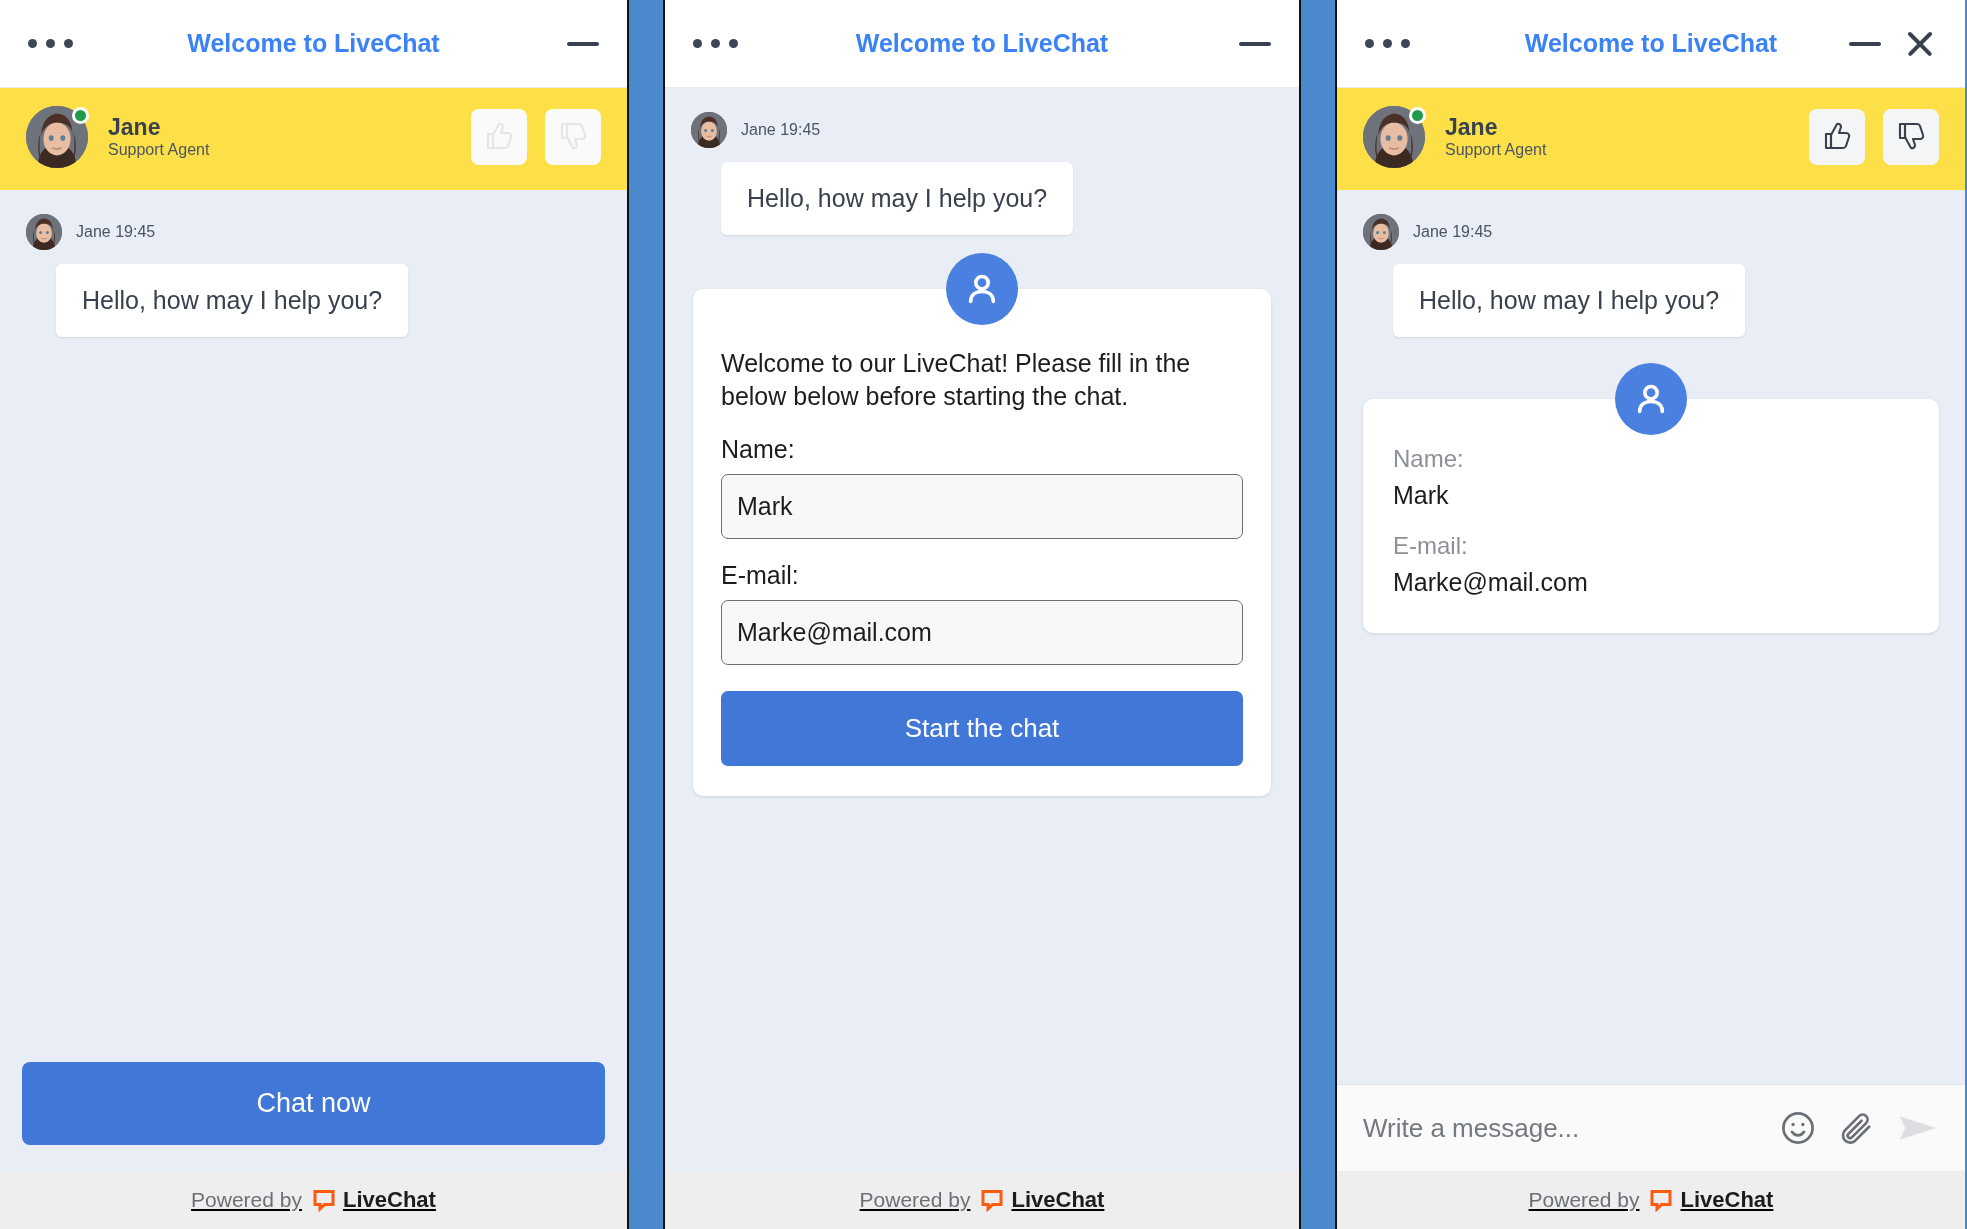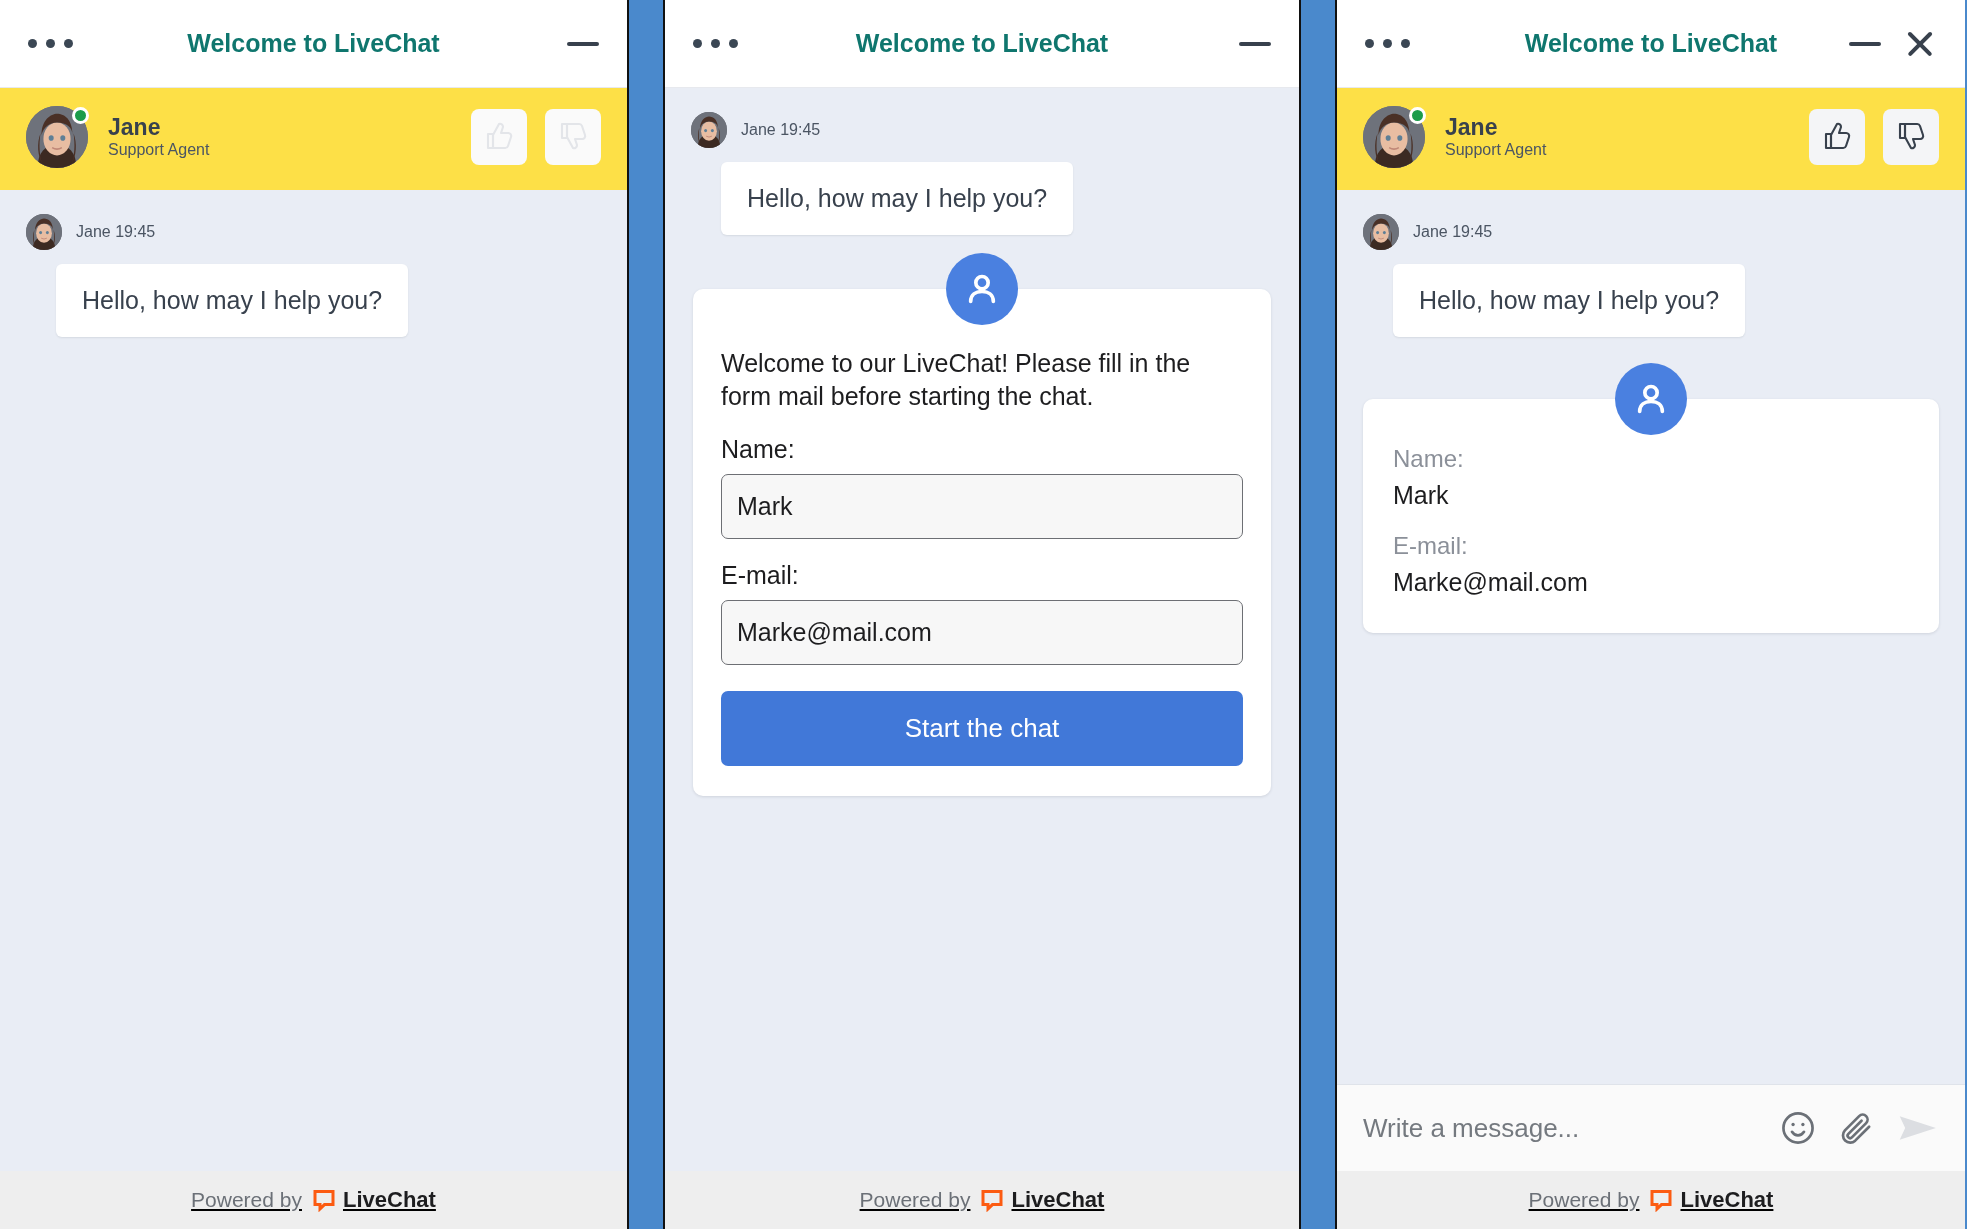--- a/index.html
+++ b/index.html
@@ -43,21 +43,21 @@
     flex: 0 0 88px;
   }
   .dots { display: flex; gap: 9px; align-items: center; cursor: pointer; }
   .dots i { width: 9px; height: 9px; border-radius: 50%; background: #3b4754; display: block; }
   .wtitle {
     position: absolute;
     left: 0; right: 0;
     text-align: center;
     font-size: 25px;
     font-weight: bold;
-    color: #0f766e;
+    color: #3b82f6;
     pointer-events: none;
   }
   .hdr-ctrls { margin-left: auto; display: flex; align-items: center; gap: 22px; z-index: 2; }
   .minim { width: 32px; height: 4px; background: #38414d; border-radius: 2px; cursor: pointer; }
   .closex { width: 34px; height: 34px; position: relative; cursor: pointer; }
   .closex::before, .closex::after {
     content:""; position:absolute; left: 1px; top: 15px;
     width: 32px; height: 3.5px; background:#38414d; border-radius:2px;
   }
   .closex::before { transform: rotate(45deg); }
@@ -303,20 +303,23 @@
         <div class="msg-avatar">
             <svg viewBox="0 0 64 64">
               <use href="#face-art"></use>
             </svg>
           </div>
         <div class="msg-who">Jane 19:45</div>
       </div>
       <div class="bubble">Hello, how may I help you?</div>
     </div>
 
+    <div class="cta-zone">
+      <button class="cta-wide">Chat now</button>
+    </div>
 
     <div class="powered">
       <span class="pw-text">Powered by</span>
       <span class="pw-mark">
         <svg class="pw-logo" viewBox="0 0 24 24">
           <path d="M3 3.6 h18 v13 h-8.5 l-4.5 4.3 v-4.3 H3 z" fill="none" stroke="#fc5b11" stroke-width="3"></path>
         </svg>
         <span class="pw-brand">LiveChat</span>
       </span>
     </div>
@@ -350,21 +353,21 @@
       <div class="bubble">Hello, how may I help you?</div>
 
       <div class="form-zone">
         <div class="form-badge">
           <svg viewBox="0 0 24 24">
             <circle cx="12" cy="8.2" r="3.7"></circle>
             <path d="M5.2 19.5 c0-4 3.1-6 6.8-6 s6.8 2 6.8 6" stroke-linecap="round"></path>
           </svg>
         </div>
         <div class="form-card">
-          <div class="form-intro">Welcome to our LiveChat! Please fill in the form mail before starting the chat.</div>
+          <div class="form-intro">Welcome to our LiveChat! Please fill in the below below before starting the chat.</div>
 
           <div class="field-label">Name:</div>
           <input class="field-input" type="text" value="Mark" style="">
 
           <div class="field-label">E-mail:</div>
           <input class="field-input" type="text" value="Marke@mail.com" style="">
 
           <button class="cta">Start the chat</button>
         </div>
       </div>

